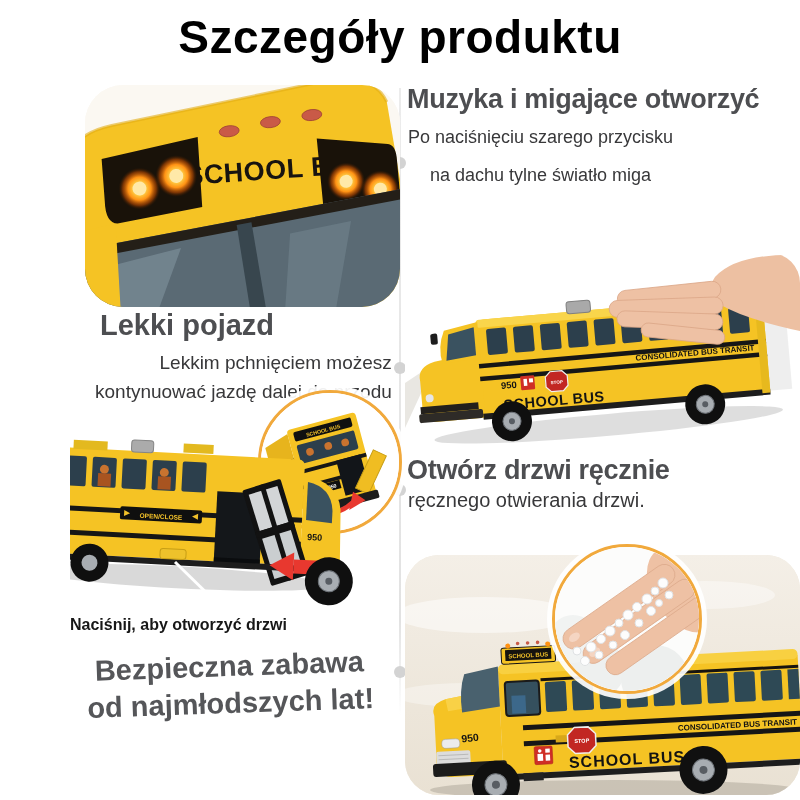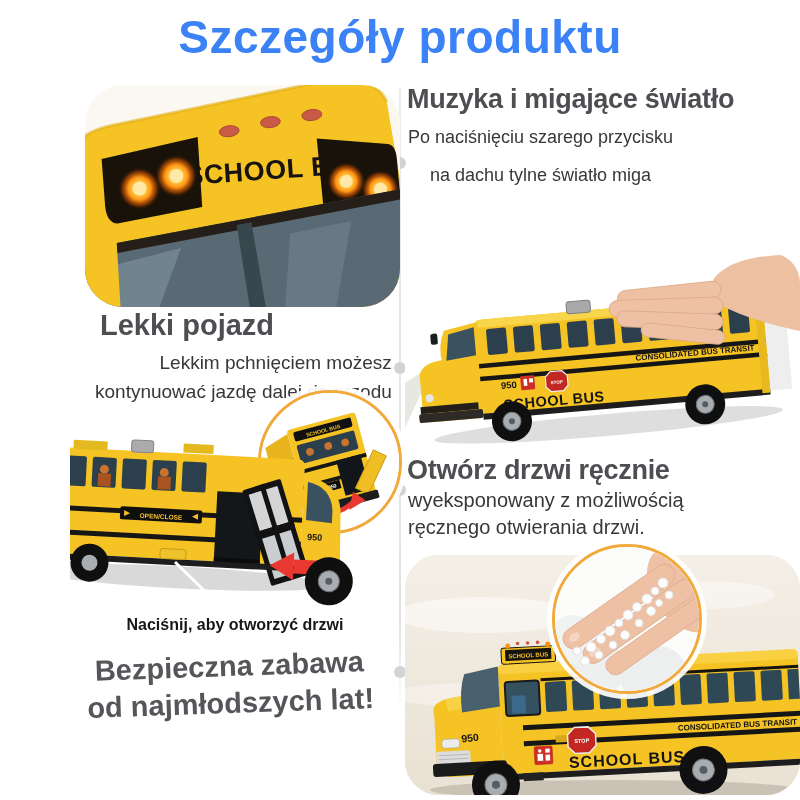--- a/index.html
+++ b/index.html
@@ -1,19 +1,19 @@
 <!DOCTYPE html>
 <html><head>
 <meta charset="utf-8">
 <style>
   html,body{margin:0;padding:0;background:#ffffff;}
   .canvas{position:relative;width:800px;height:800px;background:#ffffff;overflow:hidden;
           font-family:"Liberation Sans",sans-serif;}
   .title{position:absolute;top:10px;left:0;width:800px;text-align:center;
-         font-size:46px;font-weight:700;color:#3b82f6;letter-spacing:.5px;}
+         font-size:46px;font-weight:700;color:#000000;letter-spacing:.5px;}
   
   .tl-line{position:absolute;left:399px;top:88px;width:2px;height:627px;
            background:linear-gradient(#ececec,#e2e2e2 85%,rgba(226,226,226,0));}
   .tl-dot{position:absolute;left:394px;width:12px;height:12px;border-radius:50%;background:#d3d3d3;}
   
   .photo{position:absolute;overflow:hidden;}
   .photo svg{display:block;}
   .ph1{left:85px;top:85px;width:315px;height:222px;border-radius:38px;background:#fbf8f2;}
   .ph2{left:405px;top:253px;width:395px;height:207px;border-radius:30px;background:#ffffff;}
   .ph4{left:405px;top:555px;width:395px;height:240px;border-radius:34px;background:#efe9dd;}
@@ -28,21 +28,21 @@
   .lekki-b{left:95px;top:348px;font-size:19px;line-height:29px;text-align:right;}
   .big-claim{position:absolute;left:55px;top:648px;width:350px;text-align:center;
              font-size:29px;line-height:37px;font-weight:700;color:#555659;transform:rotate(-2deg);}
   
   .door-wrap{position:absolute;left:70px;top:390px;width:330px;height:252px;}
   .inset-circle{position:absolute;border-radius:50%;overflow:hidden;background:#fff;
                 border:3px solid #f1a93c;box-shadow:0 0 0 5px rgba(255,255,255,.92);box-sizing:border-box;}
   .ic3{left:188px;top:0;width:144px;height:144px;}
   .ic4{left:552px;top:544px;width:150px;height:150px;z-index:5;}
   .door-main{position:absolute;left:0;top:28px;width:330px;height:190px;}
-  .door-caption{position:absolute;left:0;top:226px;width:330px;text-align:center;
+  .door-caption{position:absolute;left:0;top:226px;width:330px;
                 font-size:16px;font-weight:700;color:#171717;}
   .line-block{display:block;}
   svg text{font-family:"Liberation Sans",sans-serif;}
 </style>
 </head>
 <body>
 
 <div class="canvas">
 
   <div class="title">Szczegóły produktu</div>
@@ -85,21 +85,21 @@
         <path d="M-15 146 L322 124 L322 250 L-15 250 Z" fill="#5a6a74"></path>
         <path d="M-15 146 L322 124 L322 134 L-15 156 Z" fill="#241f18"></path>
         <path d="M148 140 L163 139 L168 250 L152 250 Z" fill="#38464e"></path>
         <path d="M20 165 L90 156 L42 250 L-2 250 Z" fill="#8ea2ac" opacity=".45"></path>
         <path d="M200 155 L262 150 L232 250 L182 250 Z" fill="#7e929c" opacity=".4"></path>
         <path d="M-15 128 L28 124 L20 250 L-15 250 Z" fill="#f5c324"></path>
       </g>
     </svg>
   </div>
 
-  <div class="h-right h1pos">Muzyka i migające światło</div>
+  <div class="h-right h1pos">Muzyka i migające otworzyć</div>
   <div class="body-lines b1">
     <span class="line-block">Po naciśnięciu szarego przycisku</span>
     <span class="line-block">na dachu tylne światło miga</span>
   </div>
 
   <div class="lekki-h">Lekki pojazd</div>
   <div class="body-lines lekki-b">
     <span class="line-block">Lekkim pchnięciem możesz</span>
     <span class="line-block">kontynuować jazdę dalej do przodu</span>
   </div>
@@ -237,21 +237,20 @@
           <rect x="92" y="134" width="26" height="10" rx="3" fill="#eec22b" stroke="#c79e15"></rect>
         </g>
         <line x1="105" y1="144" x2="150" y2="188" stroke="#ffffff" stroke-width="3"></line>
       </svg>
     </div>
     <div class="door-caption">Naciśnij, aby otworzyć drzwi</div>
   </div>
 
   <div class="h-right h2pos">Otwórz drzwi ręcznie</div>
   <div class="body-lines b2">
-    <span class="line-block">wyeksponowany z możliwością</span>
     <span class="line-block">ręcznego otwierania drzwi.</span>
   </div>
 
   <div class="big-claim">
     <span class="line-block">Bezpieczna zabawa</span>
     <span class="line-block">od najmłodszych lat!</span>
   </div>
 
   <div class="photo ph4">
     <svg viewBox="0 0 395 240" width="395" height="240">

